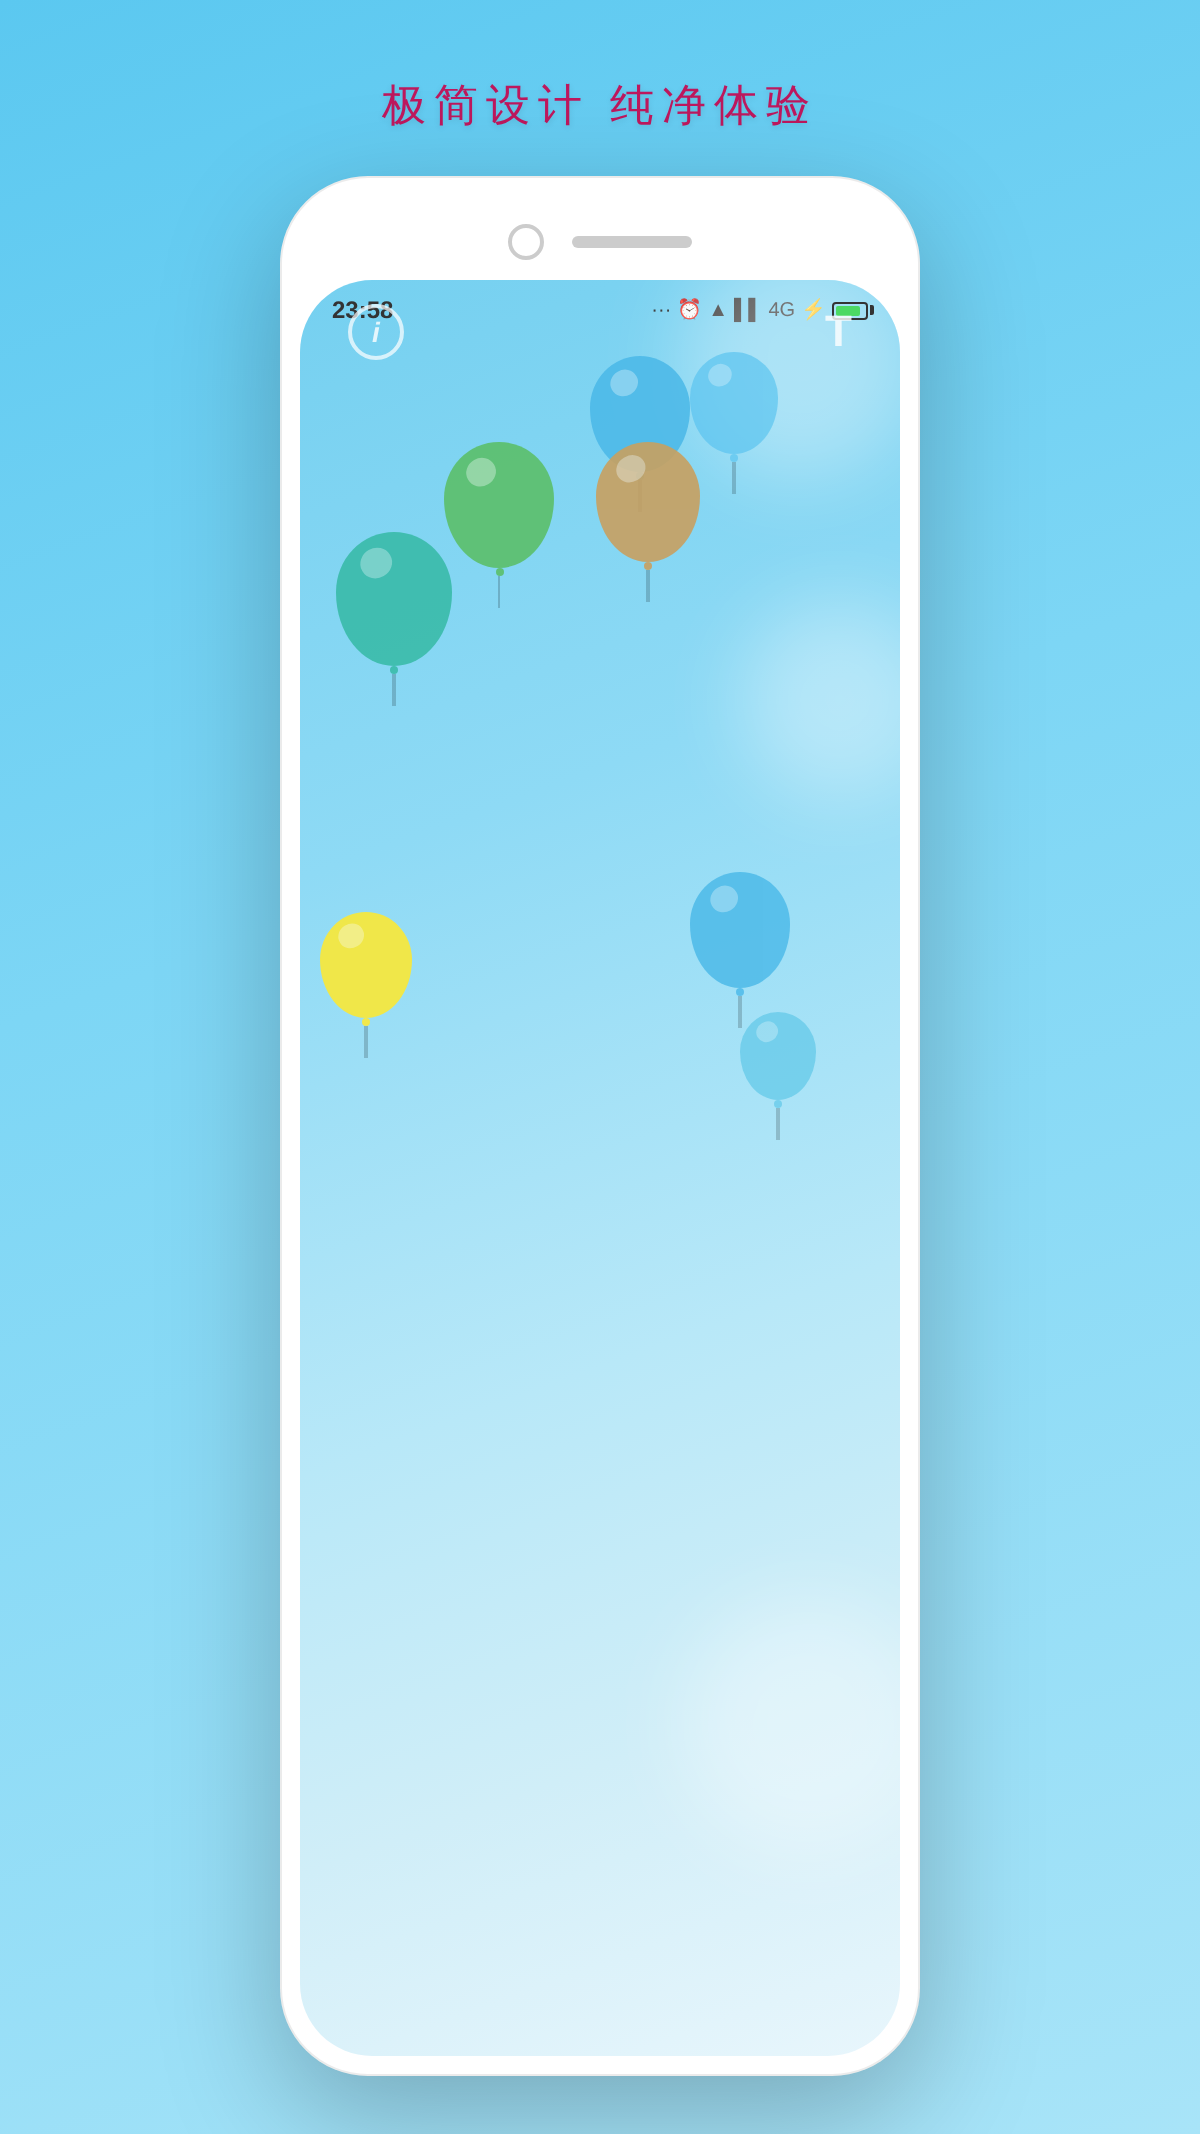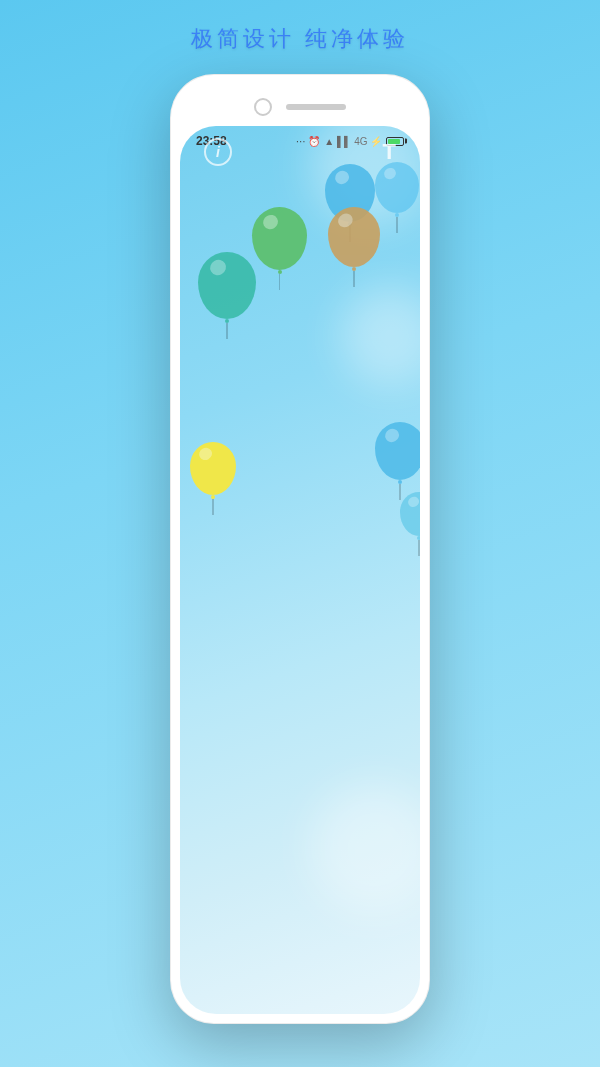--- a/index.html
+++ b/index.html
@@ -10,32 +10,32 @@
       background: linear-gradient(160deg, #5bc8f0 0%, #7dd6f5 40%, #a8e4f8 100%);
       display: flex;
       flex-direction: column;
       align-items: center;
       font-family: -apple-system, "PingFang SC", "Microsoft YaHei", sans-serif;
       overflow: hidden;
       position: relative;
     }
 
     .tagline {
-      color: #3b82f6;
+      color: #be185d;
       font-size: 22px;
       font-weight: 400;
       letter-spacing: 4px;
-      margin-top: 24px;
+      margin-top: 38px;
       margin-bottom: 20px;
       text-shadow: 0 1px 3px rgba(0,0,0,0.1);
     }
 
     
     .phone-shell {
-      width: 260px;
+      width: 320px;
       height: 950px;
       background: white;
       border-radius: 44px;
       padding: 10px;
       box-shadow: 0 20px 60px rgba(0,0,0,0.25), inset 0 0 0 1px rgba(0,0,0,0.08);
       position: relative;
       display: flex;
       flex-direction: column;
     }
 

